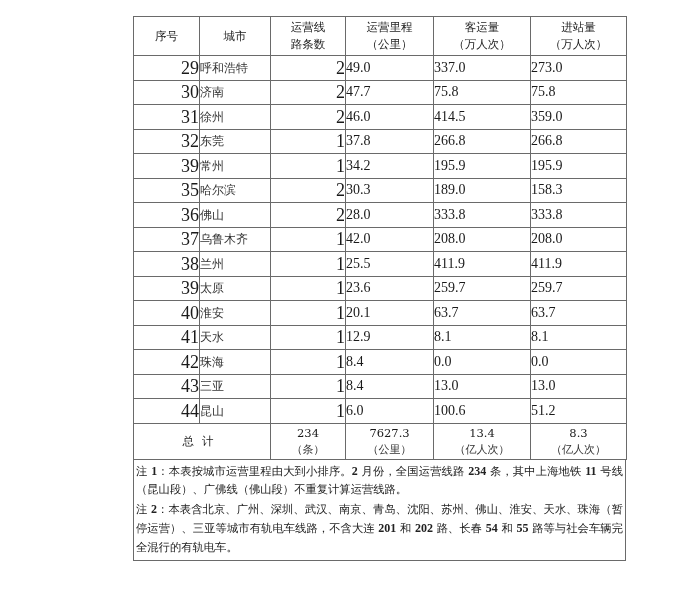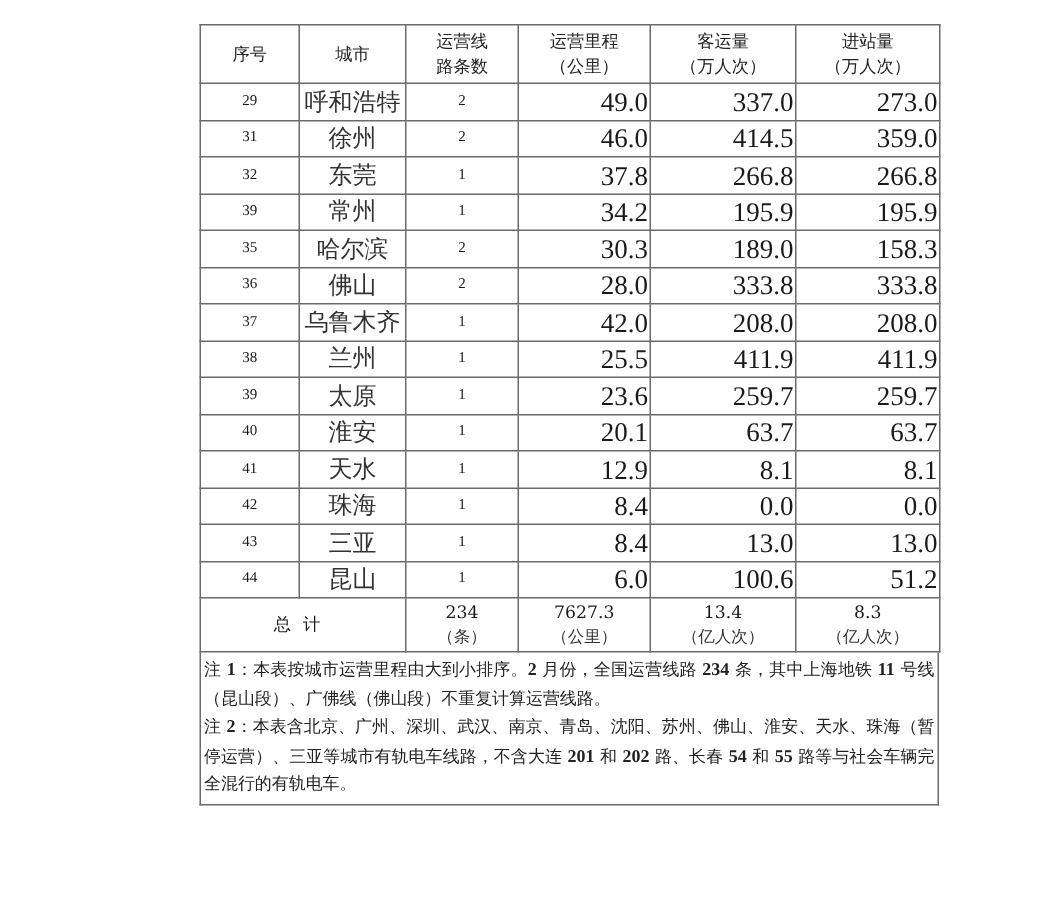--- a/index.html
+++ b/index.html
@@ -4,23 +4,23 @@
 <style>
   html, body { margin: 0; padding: 0; background: #ffffff; }
   body { width: 700px; height: 600px; position: relative; overflow: hidden;
          font-family: "DejaVu Serif", "Liberation Serif", serif; color: #1a1a1a; }
   .wrap { position: absolute; left: 101px; top: 16px; width: 493px; padding-left: 32px; }
   table { border-collapse: collapse; width: 493px; table-layout: fixed; }
   td, th { border: 1px solid #6a6a6a; padding: 0; font-weight: normal; }
   th { font-family: "DejaVu Sans", "Liberation Sans", sans-serif; font-size: 11.5px;
        line-height: 17px; height: 38px; text-align: center; color: #222; }
   td { height: 23.5px; font-size: 12px; line-height: 14px; }
-  td.r { text-align: right; padding-right: 1px; font-family: "Liberation Serif", serif; font-size: 18px; }
-  td.num { text-align: center; font-family: "Liberation Serif", serif; font-size: 10px; }
-  td.city { text-align: center; font-family: "DejaVu Sans", sans-serif; font-size: 16px; color: #333; }
+  td.r { text-align: left; padding-right: 1px; font-family: "Liberation Serif", serif; font-size: 14px; }
+  td.num { text-align: right; font-family: "Liberation Serif", serif; font-size: 18px; }
+  td.city { font-family: "DejaVu Sans", sans-serif; font-size: 12px; color: #333; }
   tr.total td { height: 35px; text-align: center; font-size: 11.5px; line-height: 16px; }
   tr.total td.lbl { font-family: Liberation Serif, serif; letter-spacing: 8px; }
   .sub { font-family: "DejaVu Sans", sans-serif; font-size: 11px; color: #333; }
   .notes { border: 1px solid #6a6a6a; border-top: none; padding: 2px 2px 3px 2px;
            font-family: "DejaVu Sans", sans-serif; font-size: 11.3px; line-height: 18.5px;
            color: #222; text-align: justify; }
   .notes b { font-family: "Liberation Serif", serif; font-weight: bold; font-size: 12px; }
 </style>
 </head>
 <body>
@@ -46,20 +46,28 @@
       </tr>
     </thead>
     <tbody id="tbody">
         <tr>
           <td class="num">29</td>
           <td class="city">呼和浩特</td>
           <td class="num">2</td>
           <td class="r">49.0</td>
           <td class="r">337.0</td>
           <td class="r">273.0</td>
+        </tr>
+        <tr>
+          <td class="num">30</td>
+          <td class="city">济南</td>
+          <td class="num">2</td>
+          <td class="r">47.7</td>
+          <td class="r">75.8</td>
+          <td class="r">75.8</td>
         </tr>
         <tr>
           <td class="num">31</td>
           <td class="city">徐州</td>
           <td class="num">2</td>
           <td class="r">46.0</td>
           <td class="r">414.5</td>
           <td class="r">359.0</td>
         </tr>
         <tr>

